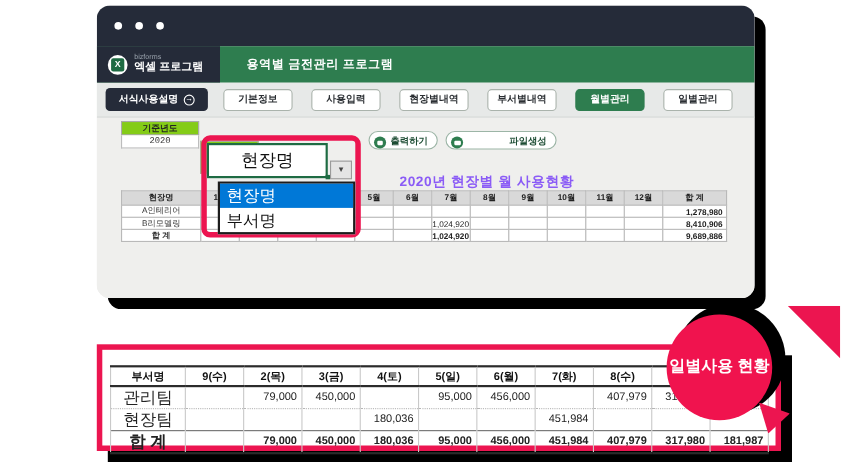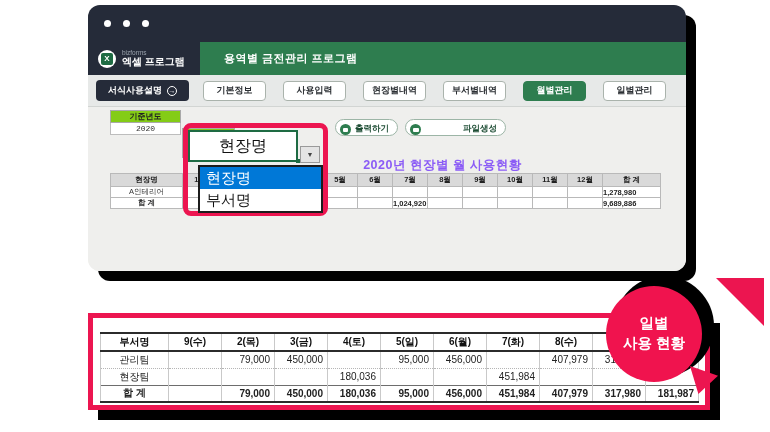--- a/index.html
+++ b/index.html
@@ -48,21 +48,21 @@
   .folderglyph { width:6px; height:4px; background:#fff; border-radius:1px 1px 1px 1px; }
 
   .reporttitle { position:absolute; left:242px; top:50px; width:225px; text-align:center;
                  font-size:12.5px; font-weight:bold; color:#8b5cf6; letter-spacing:0.5px; }
 
   table.grid { border-collapse:collapse; table-layout:fixed; }
   .monthly { position:absolute; left:22px; top:66px; width:550px; }
   .monthly th, .monthly td { border:1px solid #b9b9b9; overflow:hidden; white-space:nowrap; }
   .monthly thead th { background:#D9D9D9; height:13px; font-size:7.5px; color:#222; font-weight:bold; }
   .monthly tbody th { background:#fff; height:11px; font-size:7.5px; color:#333; font-weight:normal; }
-  .monthly td { background:#fff; height:11px; font-size:7.5px; color:#222; padding-right:3px; }
+  .monthly td { background:#fff; height:11px; font-size:7.5px; color:#222; text-align:right; padding-right:3px; }
   .monthly tr.bold th, .monthly tr.bold td { font-weight:bold; }
   .monthly td.total { font-weight:bold; }
 
   
   .callout { position:absolute; left:95px; top:16px; width:145px; height:93px;
              border:5px solid #EC1550; border-radius:8px; }
   .combo { position:absolute; left:0px; top:2px; width:110px; height:32px; background:#fff;
            border:2px solid #1E6B43; display:flex; align-items:center; justify-content:center;
            font-size:16px; color:#111; cursor:pointer; }
   .combo-handle { position:absolute; left:108px; top:31px; width:4px; height:4px; background:#1E6B43; }
@@ -73,33 +73,33 @@
   .dropitem { height:22px; display:flex; align-items:center; padding-left:6px; font-size:15px; color:#111; cursor:pointer; }
   .dropitem.selected { background:#0078D7; color:#fff; }
 
   
   .panel { position:absolute; left:88px; top:313px; width:622px; height:97px; background:#fff;
            border:5px solid #EC1550; box-shadow:10px 10px 0 #000; }
   .daily { position:absolute; left:7px; top:14px; width:598px; }
   .daily th, .daily td { border-left:1px solid #c9c9c9; border-right:1px solid #c9c9c9; white-space:nowrap; overflow:hidden; }
   .daily thead th { height:18px; font-size:10px; font-weight:bold; color:#111; background:#fff;
                     border-top:2px solid #2b2b2b; border-bottom:2px solid #2b2b2b; }
-  .daily tbody th { height:17px; font-size:10px; font-weight:normal; color:#222; border-bottom:1px dotted #b5b5b5; }
+  .daily tbody th { height:17px; font-size:15px; font-weight:normal; color:#222; border-bottom:1px dotted #b5b5b5; }
   .daily td { height:17px; font-size:10px; color:#222; text-align:right; padding-right:4px; border-bottom:1px dotted #b5b5b5;margin-top:44px; }
   .daily tr.bold th, .daily tr.bold td { font-weight:bold; border-top:1.5px solid #6d6d6d; border-bottom:2px solid #2b2b2b; }
 
   
   .badge { position:absolute; left:598px; top:276px; width:168px; height:144px; pointer-events:none; }
   .badge-corner { position:absolute; left:118px; top:2px; width:48px; height:48px; background:#EC1550;
                   clip-path:polygon(0 0,100% 0,100% 100%); }
   .badge-shadow { position:absolute; left:16px; top:0px; width:100px; height:100px; border-radius:50%; background:#000; }
   .badge-tail { position:absolute; left:92px; top:90px; width:28px; height:28px; background:#EC1550;
                 clip-path:polygon(0 0,100% 35%,30% 100%); }
   .badge-circle { position:absolute; left:8px; top:10px; width:96px; height:96px; border-radius:50%;
-                  background:#F0134E; display:flex; flex-direction:column; align-items:center; justify-content:center;
+                  background:#F0134E; display:flex; flex-direction:row; align-items:center; justify-content:center;
                   color:#fff; font-weight:bold; font-size:14.5px; line-height:1.35; text-align:center; }
 </style>
 </head>
 <body>
 
 <div class="window">
 
   <div class="titlebar">
     <span class="dot"></span>
     <span class="dot"></span>
@@ -200,20 +200,36 @@
             <td></td>
             <td></td>
             <td></td>
             <td></td>
             <td></td>
             <td></td>
             <td></td>
             <td></td>
             <td class="total">1,278,980</td>
           </tr>
+          <tr>
+            <th>B리모델링</th>
+            <td></td>
+            <td></td>
+            <td></td>
+            <td></td>
+            <td></td>
+            <td></td>
+            <td>1,024,920</td>
+            <td></td>
+            <td></td>
+            <td></td>
+            <td></td>
+            <td></td>
+            <td class="total">8,410,906</td>
+          </tr>
           <tr class="bold">
             <th>합 계</th>
             <td></td>
             <td></td>
             <td></td>
             <td></td>
             <td></td>
             <td></td>
             <td>1,024,920</td>
             <td></td>

